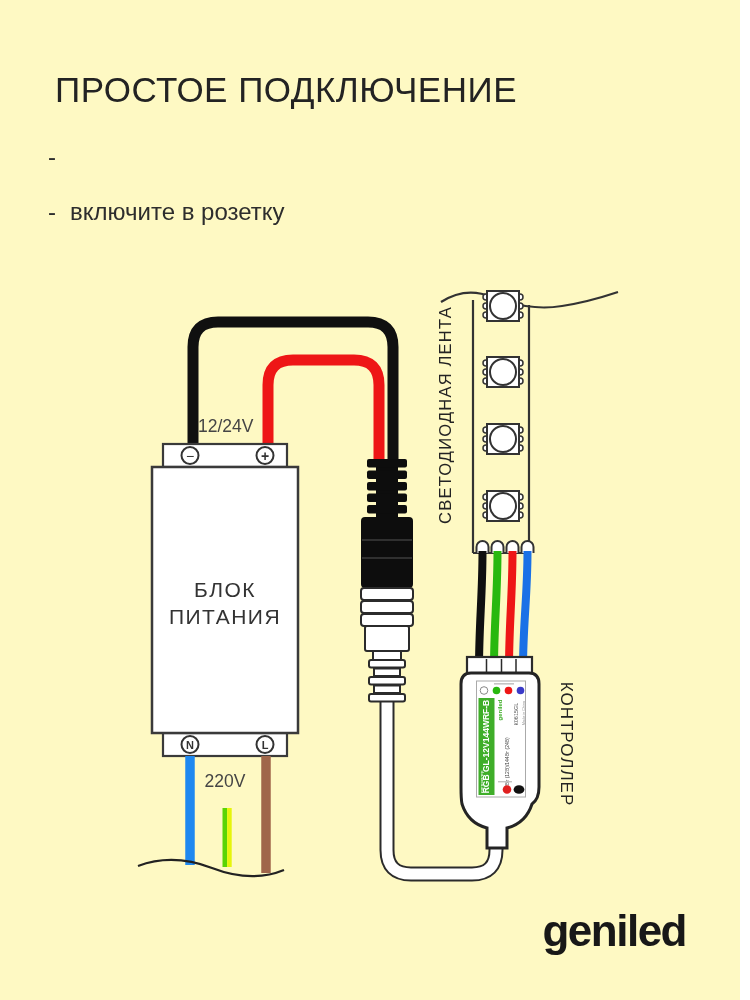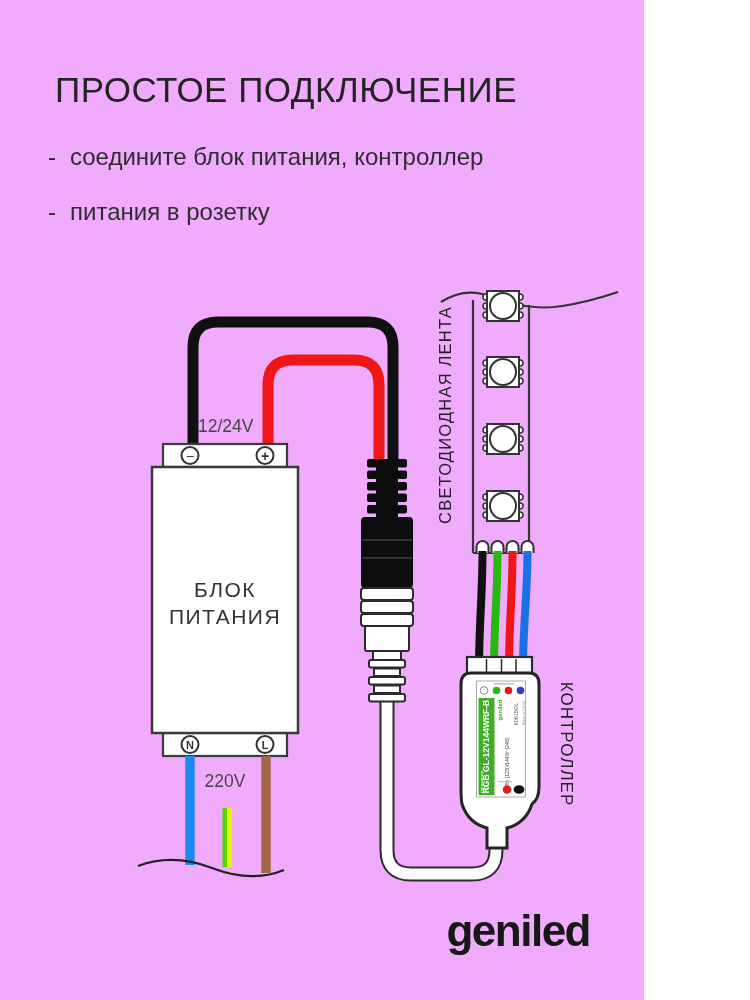--- a/index.html
+++ b/index.html
@@ -1,16 +1,16 @@
 <!DOCTYPE html>
 <html><head>
 <meta charset="utf-8">
 <style>
   html,body{margin:0;padding:0;background:#fff;}
-  .page{position:relative;width:644px;height:1000px;background:#f0abfc;overflow:hidden;
+  .page{position:relative;width:740px;height:1000px;background:#fef9c3;overflow:hidden;
         font-family:"Liberation Sans",sans-serif;color:#262626;}
   .title{position:absolute;left:55px;top:70px;font-size:35px;font-weight:400;
          letter-spacing:.5px;color:#232323;}
   .bullets{position:absolute;left:48px;top:140px;font-size:24px;color:#2d2d2d;}
   .bullet{display:flex;margin-bottom:22px;line-height:1.38;}
   .bullet .dash{width:22px;flex:none;}
   .diagram-svg{position:absolute;left:0;top:0;width:750px;height:1000px;}
   .logo{position:absolute;right:54px;top:906px;font-size:44px;font-weight:bold;
         letter-spacing:-1.5px;color:#181818;}
   svg text{font-family:"Liberation Sans",sans-serif;}
@@ -18,26 +18,26 @@
 </head>
 <body>
 
 <div class="page">
 
   <div class="title">ПРОСТОЕ ПОДКЛЮЧЕНИЕ</div>
 
   <div class="bullets">
     <div class="bullet">
       <span class="dash">-</span>
-      <span><span>соедините блок питания, контроллер</span><br>
+      <span><br>
       </span>
     </div>
     <div class="bullet">
       <span class="dash">-</span>
-      <span><span>питания в розетку</span></span>
+      <span><span>включите в розетку</span></span>
     </div>
   </div>
 
   <svg class="diagram-svg" viewBox="0 0 750 1000">
 
     <path d="M 193 447 V 347 Q 193 322 218 322 H 368 Q 393 322 393 347 V 462" fill="none" stroke-width="11" style="stroke: rgb(16, 16, 16);"></path>
     <path d="M 268 447 V 385 Q 268 360 293 360 H 354 Q 379 360 379 385 V 462" fill="none" stroke-width="11" style="stroke: rgb(238, 22, 22);"></path>
 
     <g>
       <path d="M 387 696 V 850 Q 387 874 411 874 H 472 Q 496 874 496 850 V 844" fill="none" stroke="#2b2b2b" stroke-width="15"></path>

